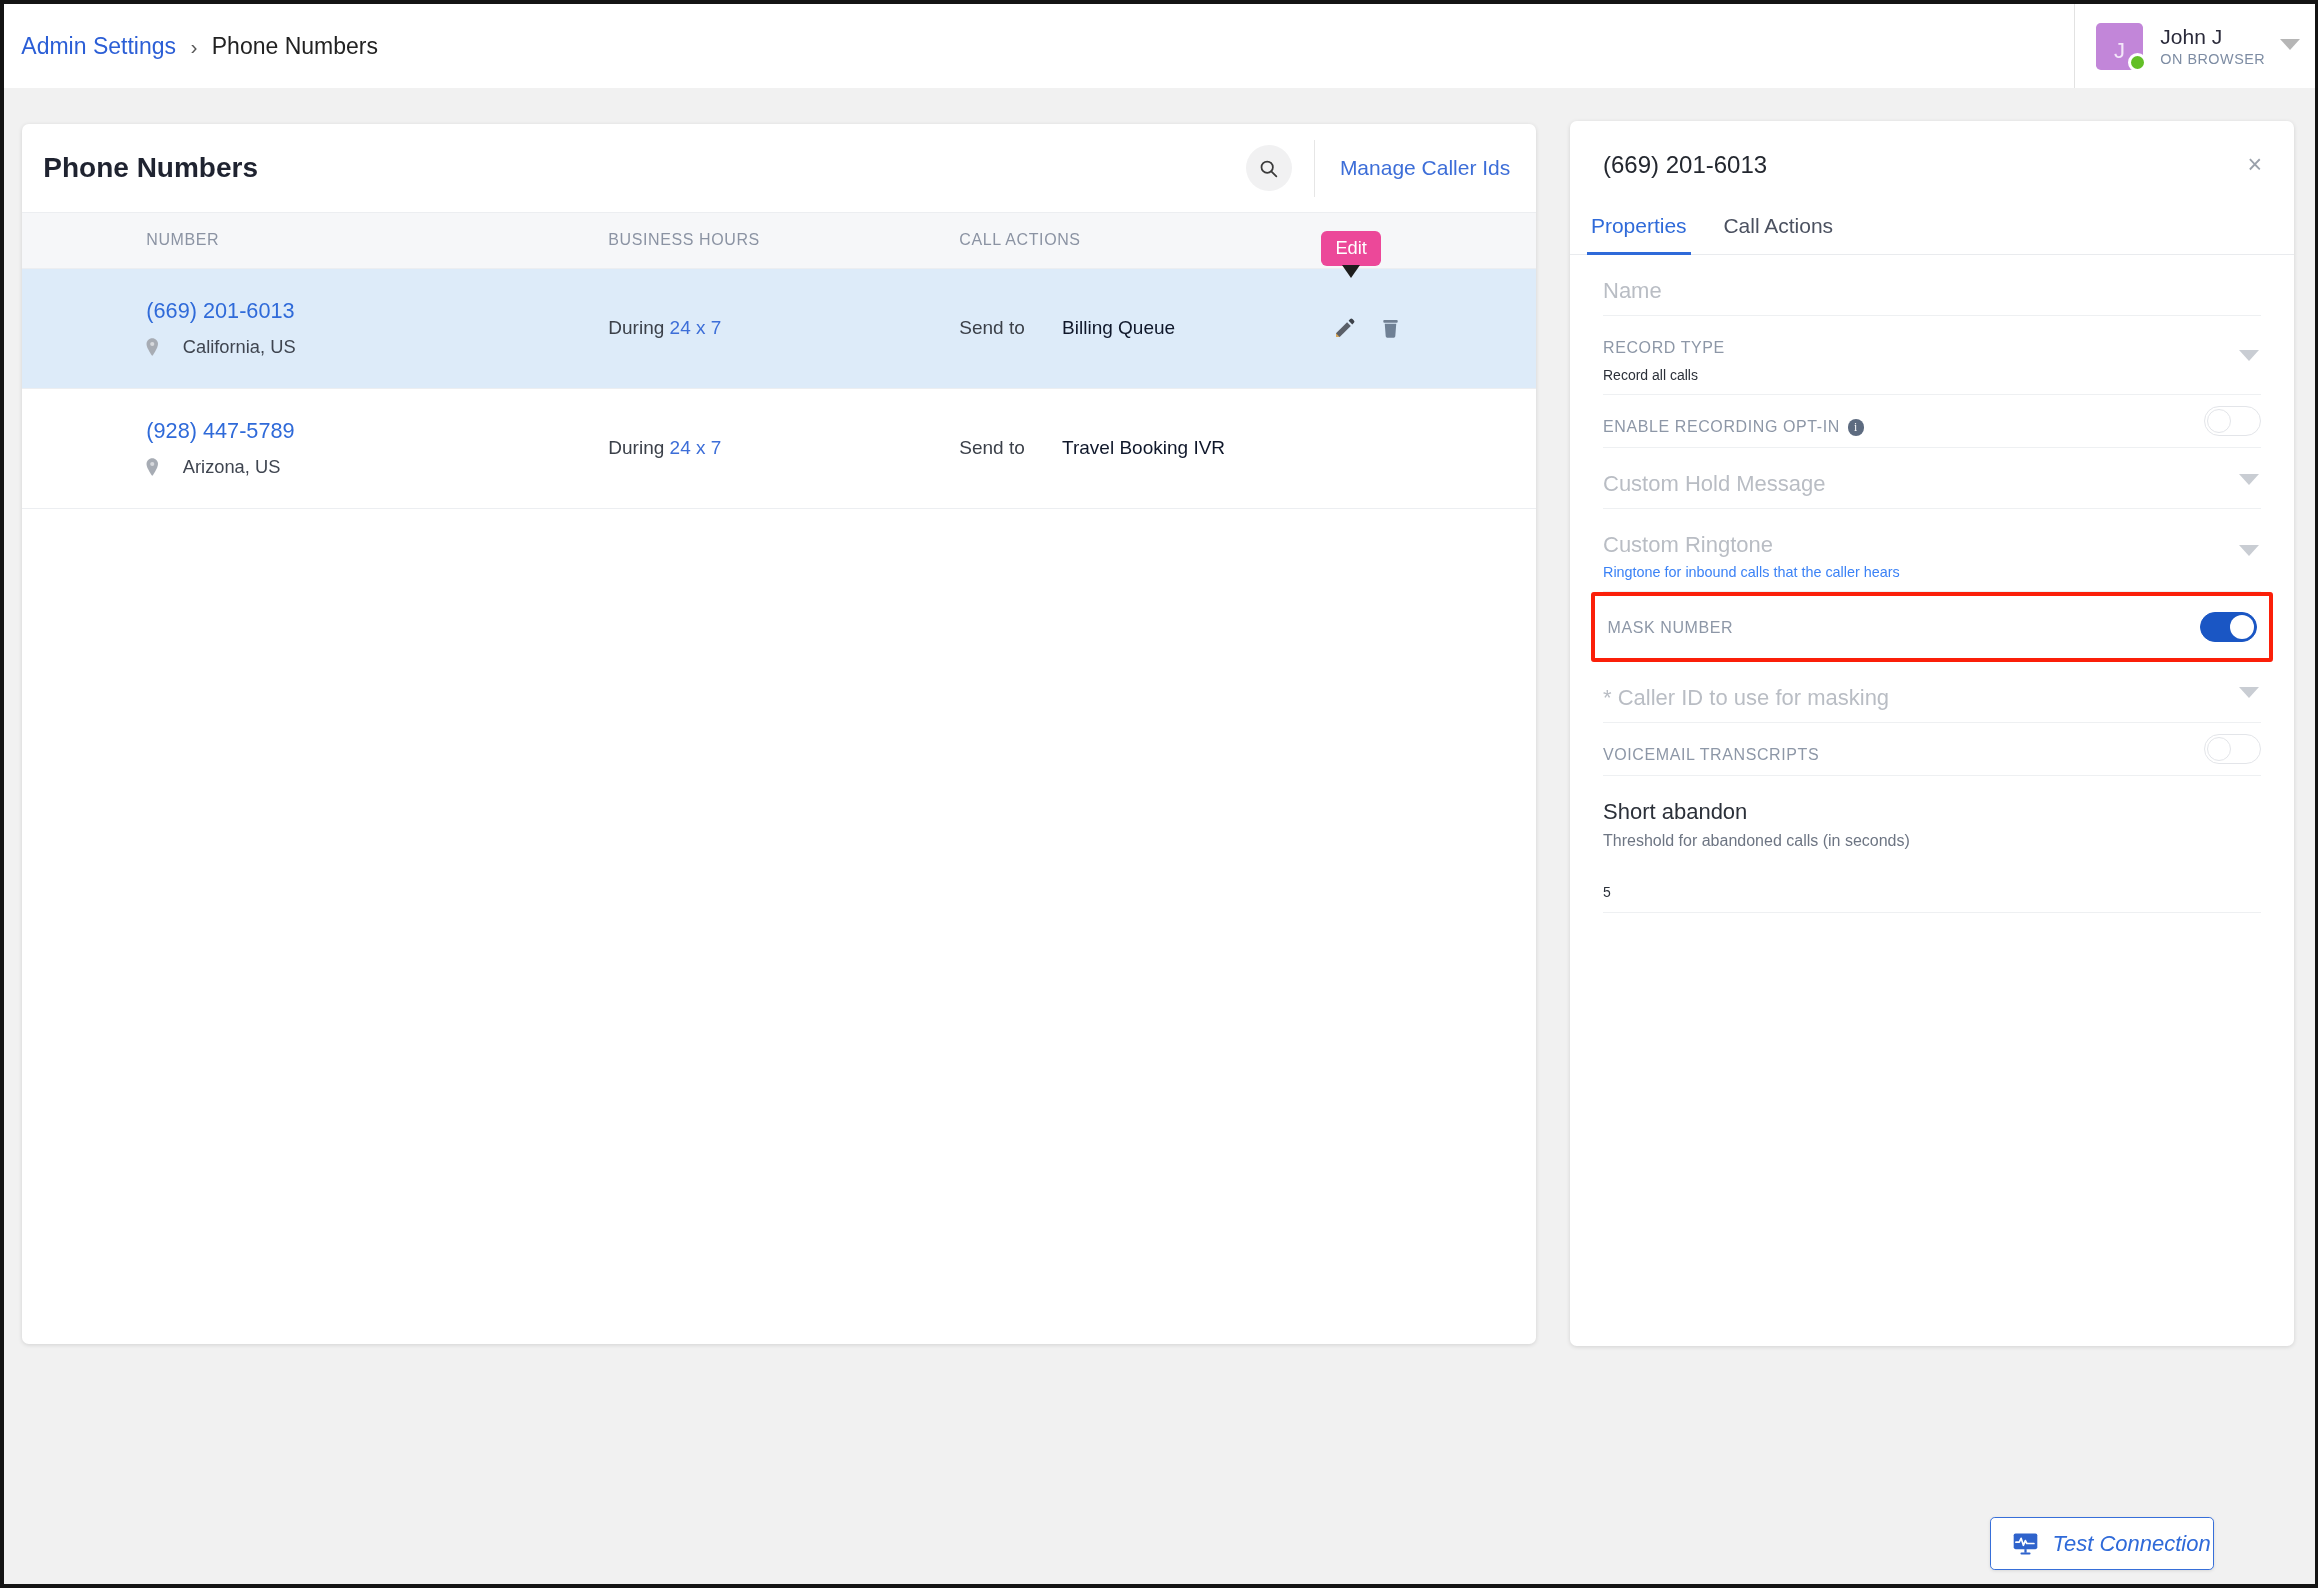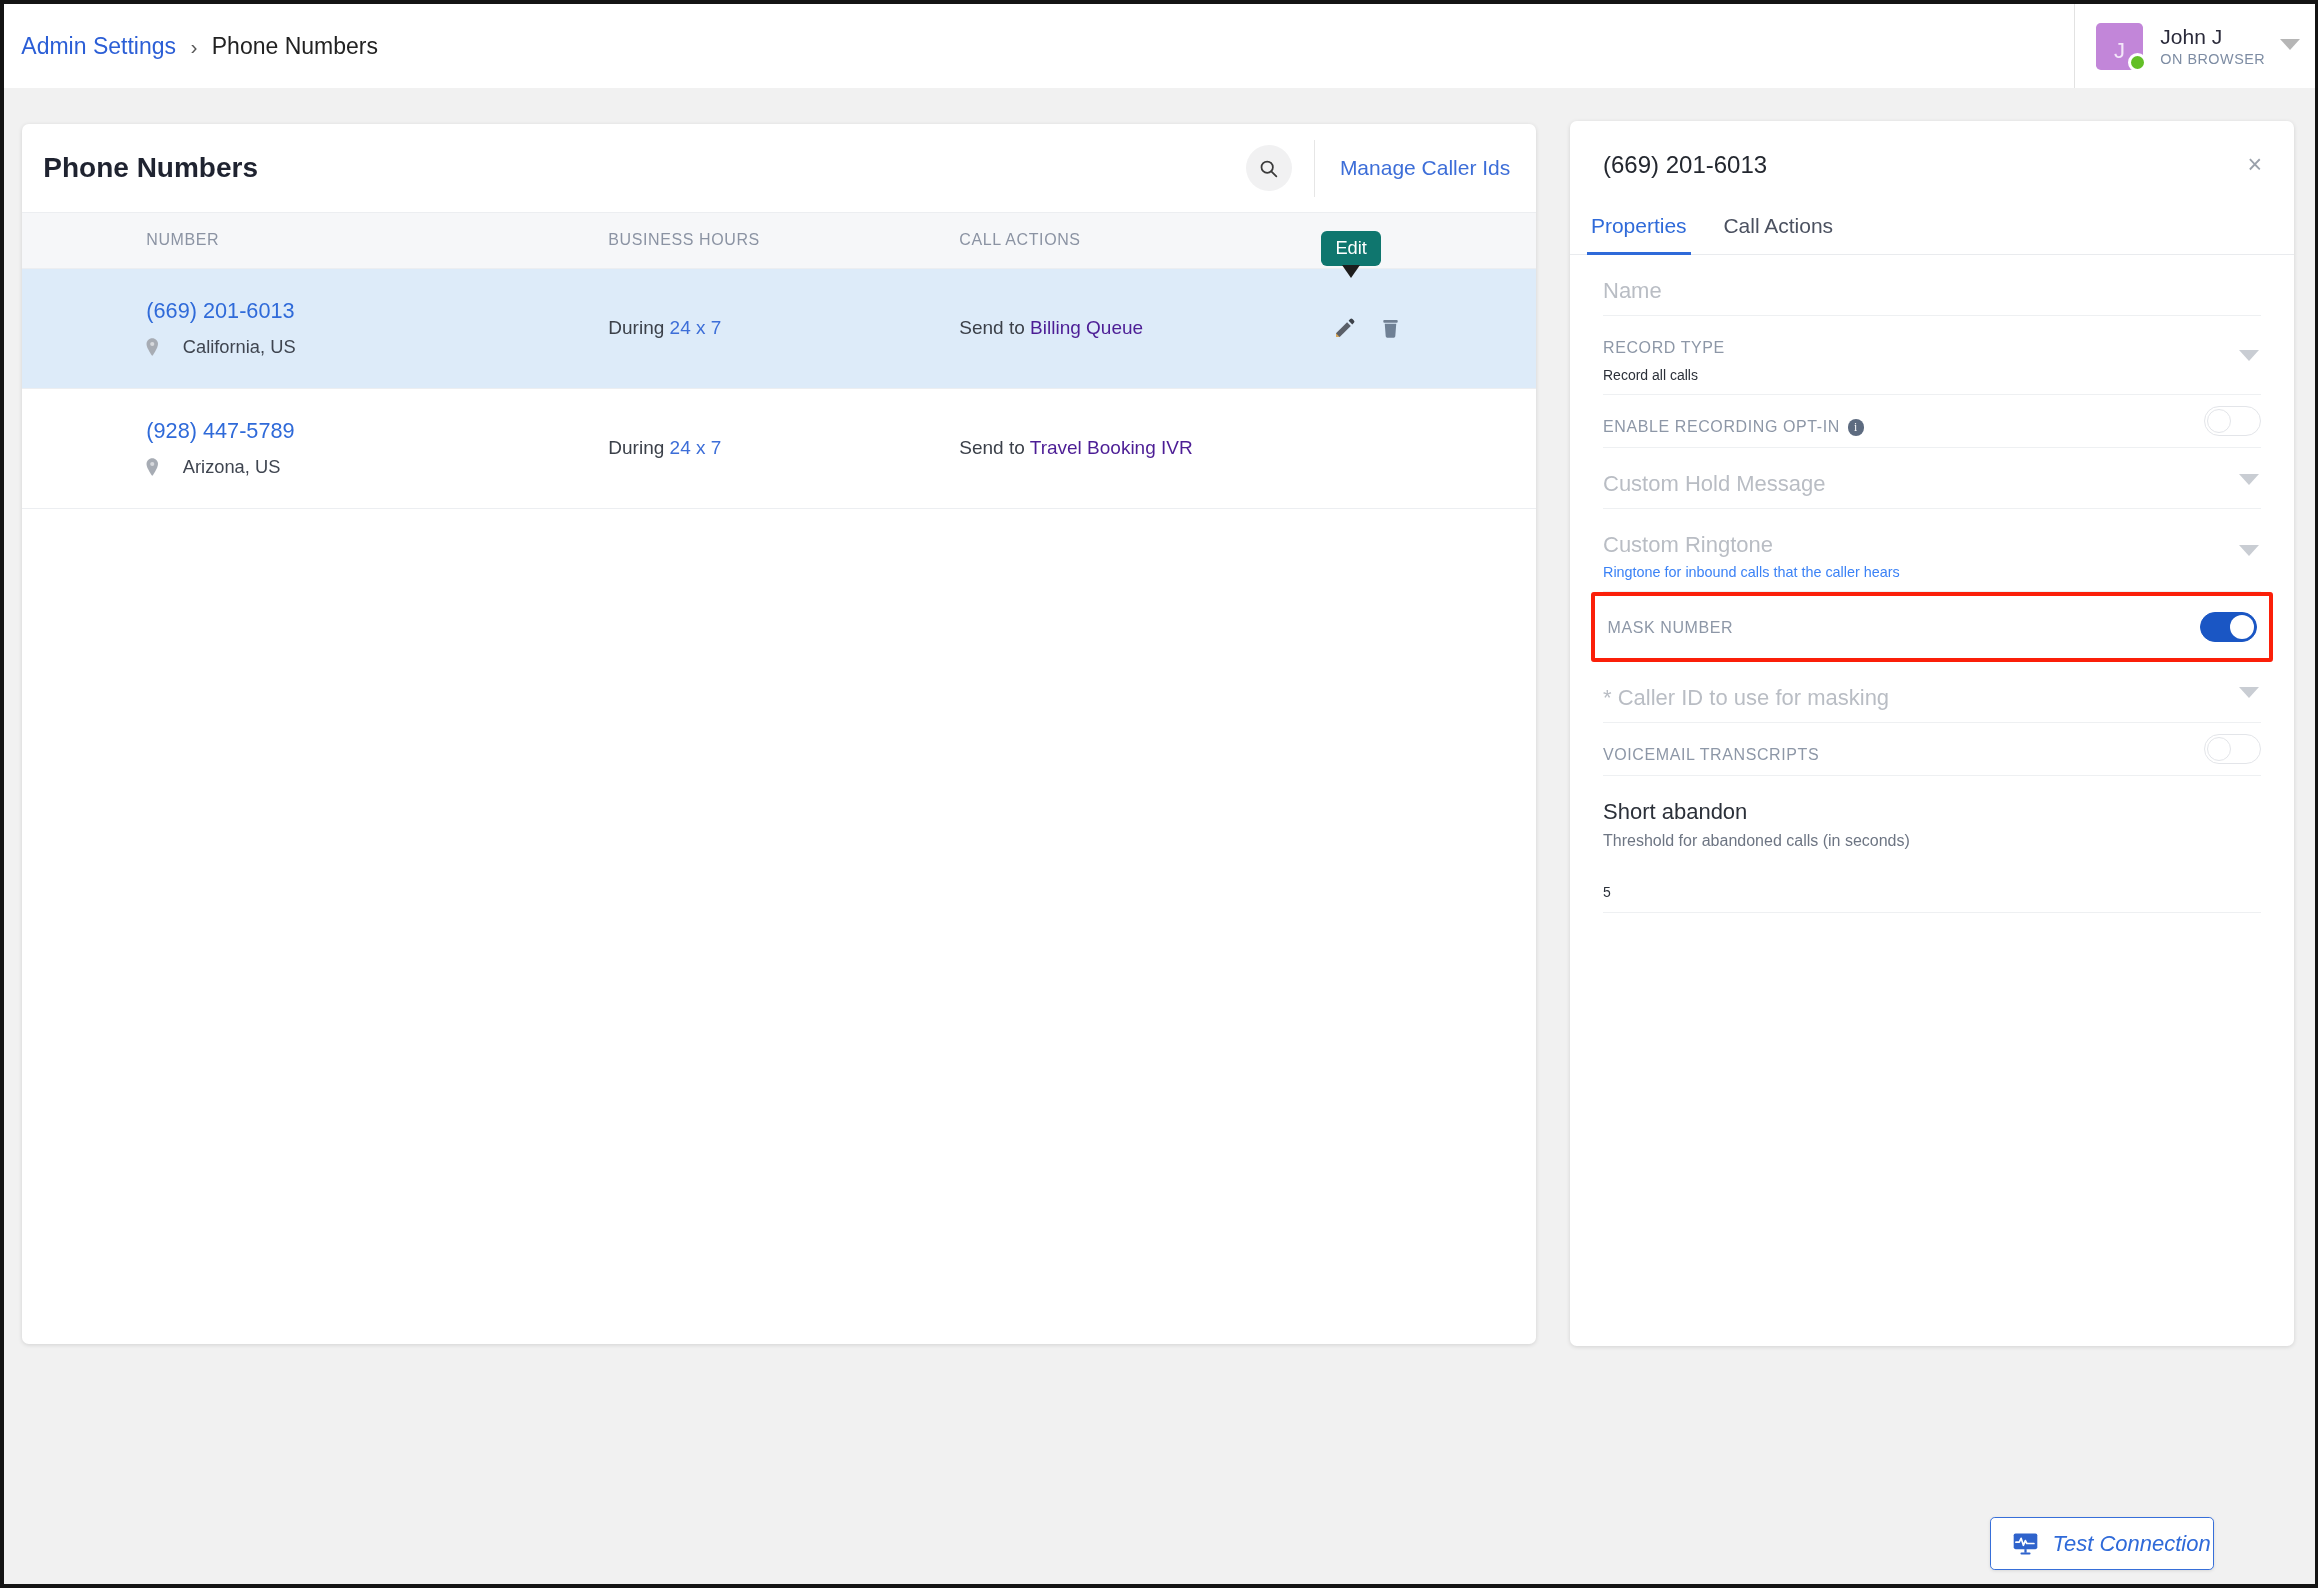--- a/index.html
+++ b/index.html
@@ -106,29 +106,29 @@
     padding:0;border-bottom:1px solid #eceef1;vertical-align:middle;height:119px;
   }
   tr.row-selected td{background:#ddebf9;}
   .cell-number{padding-left:124px;}
   .num-link{font-size:21.7px;color:#2f6ad9;cursor:pointer;display:block;}
   .num-loc{display:flex;align-items:center;gap:24px;margin-top:11.6px;font-size:18.3px;color:#3f4550;}
   .pin{width:12.5px;height:18.3px;flex:0 0 auto;}
   .cell-hours{font-size:19px;color:#3b4049;}
   .cell-hours .hrs{color:#3d6ed8;}
   .cell-actions{font-size:19px;color:#3b4049;position:relative;}
-  .cell-actions .dest{color:#4c1d95;}
+  .cell-actions .dest{color:#0f172a;margin-left:32px;}
   .row-icons{
     position:absolute;right:134px;top:50%;transform:translateY(-50%);
     display:flex;align-items:center;gap:22px;
   }
   .icon-btn{cursor:pointer;display:flex;align-items:center;justify-content:center;}
   .tooltip{
     position:absolute;right:155px;top:-38px;
-    background:#0f766e;color:#fff;font-size:18.3px;
+    background:#ec4899;color:#fff;font-size:18.3px;
     padding:6.7px 14.4px;border-radius:5.8px;white-space:nowrap;
   }
   .tooltip:after{
     content:"";position:absolute;left:50%;margin-left:-8.7px;bottom:-12.5px;
     width:0;height:0;border-left:9.1px solid transparent;border-right:9.1px solid transparent;
     border-top:13.5px solid #1d1d1d;
   }
 
   
   .detail-card{

